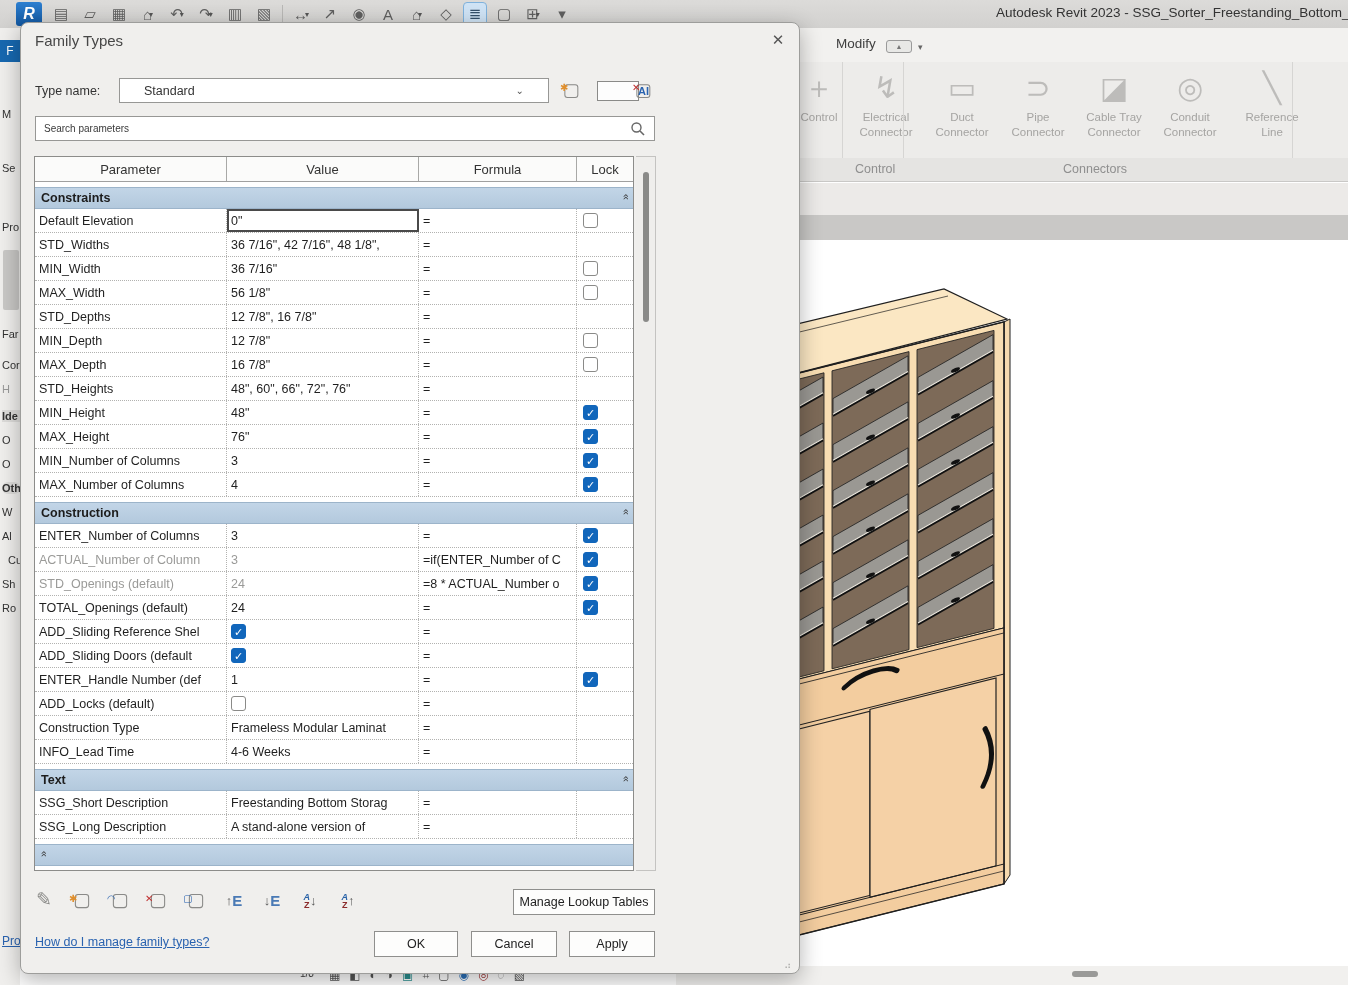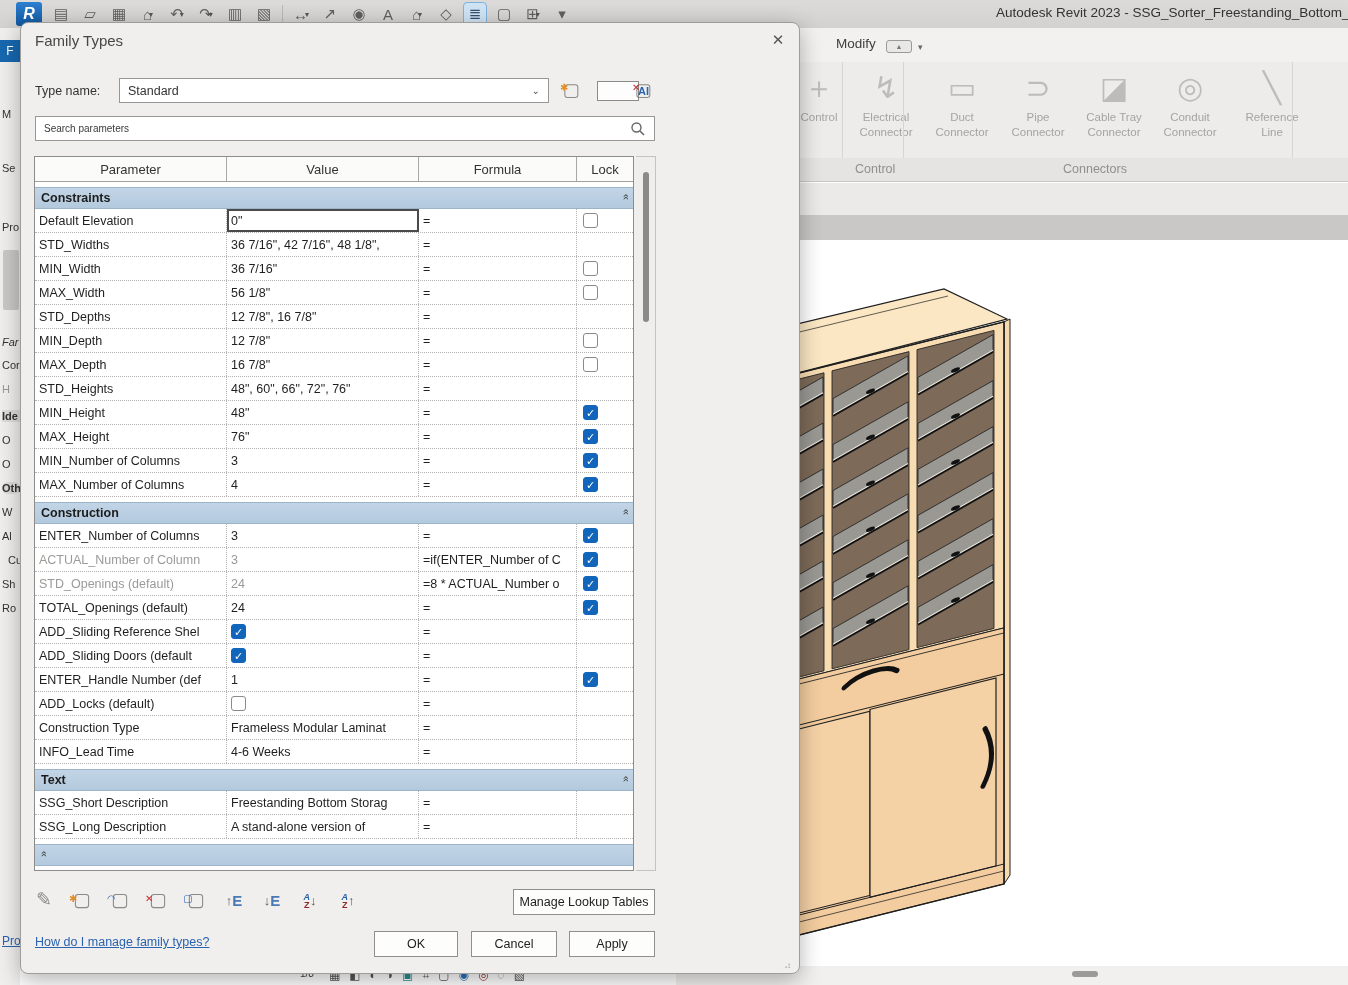--- a/index.html
+++ b/index.html
@@ -49,21 +49,21 @@
   .ls-item.dim { color:#999; }
   #ls-filetab { left:0px; top:12px; width:20px; height:22px; background:#1768b0; color:#fff; font-size:12px; text-align:center; line-height:22px; }
   #ls-thumb { left:3px; top:222px; width:16px; height:60px; background:#c9c8c6; border-radius:2px; }
   #statusbar-link { left:2px; top:934px; color:#2a63b0; text-decoration:underline; font-size:12px; }
 
   
   #dialog { left:20px; top:22px; width:780px; height:952px; background:#f0efed; border:1px solid #9d9d9b; border-radius:8px; box-shadow:0 6px 22px rgba(0,0,0,.30); z-index:10; }
   #dlg-title { left:14px; top:9px; font-size:15px; color:#474747; }
   #dlg-close { right:10px; top:6px; width:22px; height:22px; color:#555; font-size:15px; text-align:center; line-height:22px; }
   #typename-label { left:14px; top:61px; font-size:12.5px; }
-  #typename-combo { left:98px; top:55px; width:430px; height:25px; background:#fff; border:1px solid #979795; display:flex; align-items:center; padding:0 8px; }
+  #typename-combo { left:98px; top:55px; width:430px; height:25px; background:#fff; border:1px solid #979795; display:flex; align-items:center; padding:0 24px; }
   #typename-combo .val { flex:1; font-size:12.5px; }
   #typename-combo .chev { color:#555; font-size:10px; }
   .ticon { position:absolute; top:54px; width:24px; height:26px; font-size:18px; color:#8a8a88; text-align:center; line-height:26px; }
   .ticon .acc { position:absolute; font-size:10px; left:1px; top:-2px; }
   .acc-orange { color:#e08f2d; } .acc-red { color:#c03030; } .acc-blue { color:#2a63b0; }
   #ticon-rename { border:1px solid #8a8a88; width:22px; height:20px; top:58px; font-size:11px; font-weight:bold; color:#2a63b0; line-height:18px; background:#fdfdfd;padding-left:40px; }
   #search-box { left:14px; top:93px; width:620px; height:25px; background:#fff; border:1px solid #979795; display:flex; align-items:center; padding:0 8px; }
   #search-box .ph { flex:1; color:#3a3a3a; font-size:10px; }
 
   
@@ -286,21 +286,21 @@
       <span class="vc-ic">◌</span>
       <span class="vc-ic">▧</span>
     </div>
 
   <div id="left-strip" class="abs">
     <div id="ls-filetab" class="abs">F</div>
     <div id="ls-thumb" class="abs"></div>
   <div class="ls-item" style="top: 80px;">M</div>
       <div class="ls-item" style="top: 134px;">Se</div>
       <div class="ls-item" style="top: 193px;">Pro</div>
-      <div class="ls-item" style="top: 308px; font-style: italic;">Far</div>
+      <div class="ls-item" style="top: 300px;">Far</div>
       <div class="ls-item" style="top: 331px;">Cor</div>
       <div class="ls-item dim" style="top: 355px;">H</div>
       <div class="ls-item hdr" style="top: 382px;">Ide</div>
       <div class="ls-item" style="top: 406px;">O</div>
       <div class="ls-item" style="top: 430px;">O</div>
       <div class="ls-item hdr" style="top: 454px; border-radius: 6px;">Oth</div>
       <div class="ls-item" style="top: 478px;">W</div>
       <div class="ls-item" style="top: 502px;">Al</div>
       <div class="ls-item" style="top: 526px; margin-left: 6px;">Cu</div>
       <div class="ls-item" style="top: 550px;">Sh</div>

